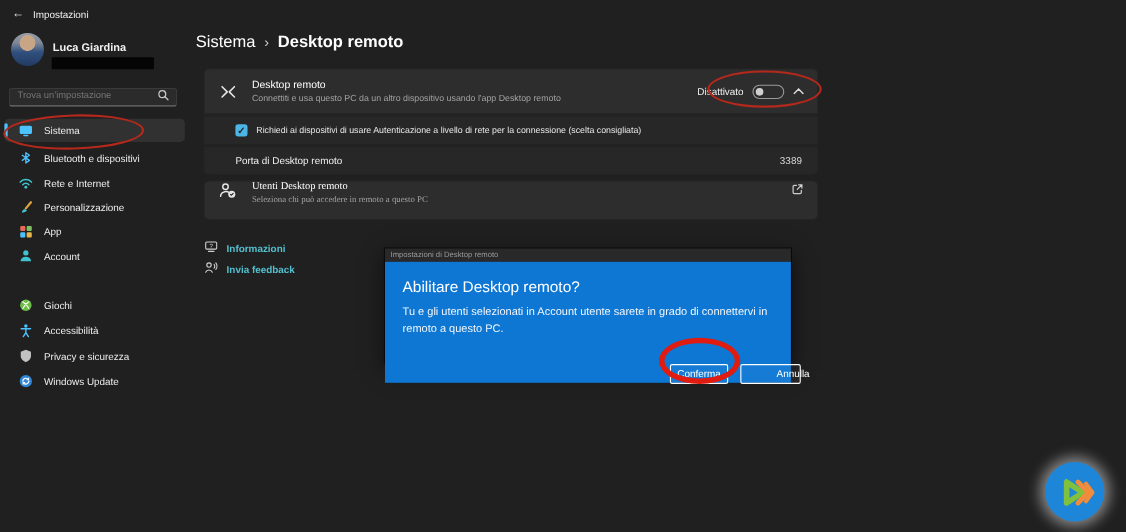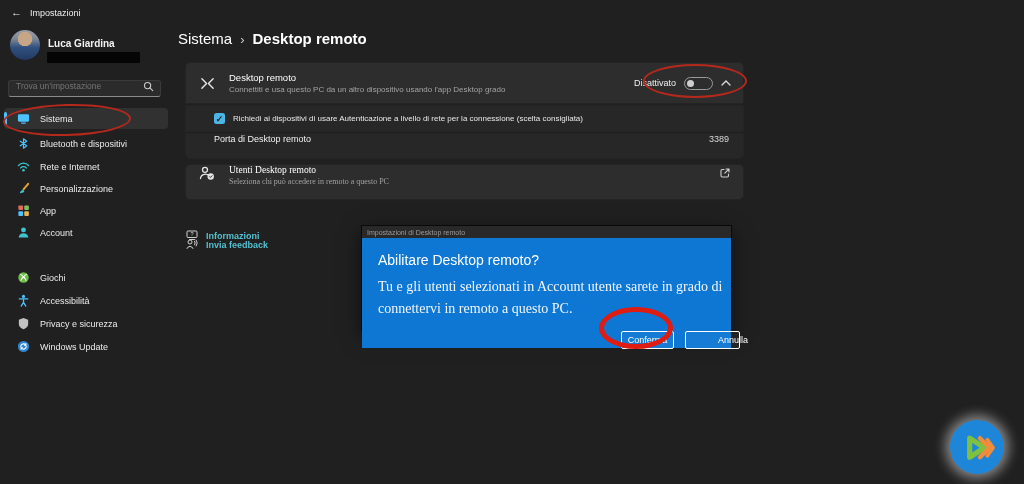--- a/index.html
+++ b/index.html
@@ -38,21 +38,21 @@
   
   .crumb{left:178px;top:30px;font-size:15px;display:flex;align-items:baseline;gap:8px;}
   .crumb .parent{font-weight:500;cursor:pointer;}
   .crumb .sep{font-size:13px;color:#cccccc;}
   .crumb .cur{font-weight:700;}
 
   
   .card{left:185px;width:559px;background:#2d2d2d;border:1px solid #242424;}
   .r1{top:62px;height:42px;border-radius:5px 5px 0 0;display:flex;align-items:center;}
   .r2{top:105px;height:27px;background:#272727;display:flex;align-items:center;}
-  .r3{top:133px;height:26px;background:#272727;border-radius:0 0 5px 5px;display:flex;}
+  .r3{top:133px;height:26px;background:#272727;border-radius:0 0 5px 5px;display:flex;align-items:center;}
   .r4{top:164px;height:36px;border-radius:5px;display:flex;align-items:flex-start;font-family:Liberation Serif, serif;}
   .row-title{font-size:9.5px;color:#ffffff;}
   .row-sub{font-size:8px;color:#a2a2a2;margin-top:2px;}
   .ricon{width:16px;margin:0 14px 0 13px;display:flex;justify-content:center;}
   .rright{margin-left:auto;display:flex;align-items:center;gap:8px;padding-right:12px;}
   .status-lbl{font-size:9px;color:#f0f0f0;}
   .toggle{width:29px;height:13px;border:1px solid #9a9a9a;border-radius:8px;position:relative;cursor:pointer;}
   .toggle .knob{position:absolute;left:2px;top:2px;width:7px;height:7px;border-radius:50%;background:#cfcfcf;}
   .chev{display:flex;cursor:pointer;}
   .cbx{width:11px;height:11px;border-radius:2.5px;background:#4cb5e6;color:#1c1c1c;font-size:9px;
@@ -60,26 +60,26 @@
   .cbx-label{font-size:8px;color:#e8e8e8;}
   .port-label{font-size:9px;color:#f0f0f0;margin-left:28px;}
   .port-val{margin-left:auto;padding-right:14px;font-size:9px;color:#d6d6d6;}
 
   
   .flink{display:flex;align-items:center;gap:8px;cursor:pointer;}
   .flink .txt{font-size:9px;font-weight:600;color:#53c1d0;}
 
   
   .dialog{left:349px;top:225px;width:371px;height:106px;border:1px solid #0a0a0a;
-          box-shadow:0 6px 18px rgba(0,0,0,.55);margin-left:12px;}
+          box-shadow:0 6px 18px rgba(0,0,0,.55);}
   .dlg-titlebar{height:12px;background:#292929;display:flex;align-items:center;padding-left:5px;}
   .dlg-titlebar span{font-size:7px;color:#9a9a9a;}
   .dlg-body{position:relative;height:110px;background:#0e77d3;padding:14px 16px 0 16px;}
   .dlg-h{font-size:14px;font-weight:400;color:#ffffff;}
-  .dlg-p{margin-top:8px;width:350px;font-size:14px;line-height:1.55;color:#f2f6fb;font-family:Liberation Serif, serif;}
+  .dlg-p{margin-top:8px;width:350px;font-size:10px;line-height:1.55;color:#f2f6fb;}
   .dlg-btn{position:absolute;height:18px;border:1px solid #ffffff;border-radius:2px;background:rgba(255,255,255,0.03);
            color:#ffffff;font-size:9px;font-family:"Liberation Sans",sans-serif;cursor:pointer;
            display:flex;align-items:center;justify-content:center;}
   .btn-confirm{left:259px;top:93px;width:53px;}
   .btn-cancel{left:323px;top:93px;width:46px;padding-left:47px;}
 
   
   .ann{border-style:solid;border-color:#b5281c;border-radius:50%;pointer-events:none;}
   .ann1{left:3px;top:104px;width:128px;height:32px;border-width:2px;transform:rotate(-1.5deg);}
   .ann2{left:643px;top:64px;width:104px;height:34px;border-width:2px;}
@@ -212,21 +212,21 @@
   </div>
 
   <div class="abs card r1">
     <span class="ricon">
       <svg width="15" height="15" viewBox="0 0 16 16">
           <path d="M2 3 L7 8 L2 13 M14 3 L9 8 L14 13" stroke="#e6e6e6" stroke-width="1.5" fill="none" stroke-linecap="round" stroke-linejoin="round"></path>
         </svg>
     </span>
     <div>
       <div class="row-title nowrap">Desktop remoto</div>
-      <div class="row-sub nowrap">Connettiti e usa questo PC da un altro dispositivo usando l'app Desktop grado</div>
+      <div class="row-sub nowrap">Connettiti e usa questo PC da un altro dispositivo usando l'app Desktop remoto</div>
     </div>
     <div class="rright">
       <span class="status-lbl">Disattivato</span>
       <span class="toggle">
           <span class="knob"></span>
         </span>
       <span class="chev">
         <svg width="10" height="6" viewBox="0 0 10 6">
             <path d="M1 5 L5 1 L9 5" fill="none" stroke="#dadada" stroke-width="1.3" stroke-linecap="round"></path>
           </svg>
@@ -260,21 +260,21 @@
     <div class="rright">
       <span>
         <svg width="12" height="12" viewBox="0 0 12 12">
             <path d="M5 2.5 H3.2 A1.2 1.2 0 0 0 2 3.7 V8.8 A1.2 1.2 0 0 0 3.2 10 H8.3 A1.2 1.2 0 0 0 9.5 8.8 V7" fill="none" stroke="#cfcfcf" stroke-width="1.1" stroke-linecap="round"></path>
             <path d="M7 2 h3 v3 M10 2 L5.8 6.2" fill="none" stroke="#cfcfcf" stroke-width="1.1" stroke-linecap="round"></path>
           </svg>
       </span>
     </div>
   </div>
 
-  <div class="abs flink" style="left:186px;top:227px">
+  <div class="abs flink" style="left:186px;top:217px">
     <span>
       <svg width="12" height="12" viewBox="0 0 12 12">
           <rect x="1" y="2" width="10" height="6.5" rx="1" fill="none" stroke="#cfcfcf" stroke-width="1"></rect>
           <path d="M3.5 10.5 h5" stroke="#cfcfcf" stroke-width="1" stroke-linecap="round"></path>
           <text x="6" y="7.3" font-size="5.5" fill="#cfcfcf" text-anchor="middle" font-family="Liberation Sans, sans-serif">?</text>
         </svg>
     </span>
     <span class="txt">Informazioni</span>
   </div>
   <div class="abs flink" style="left:186px;top:236px">

